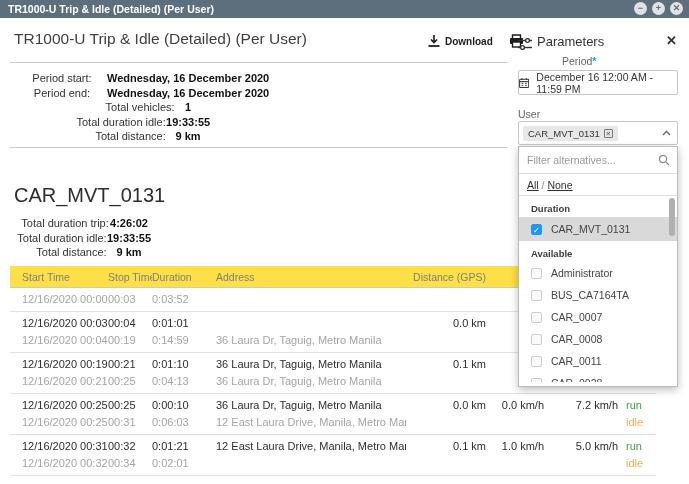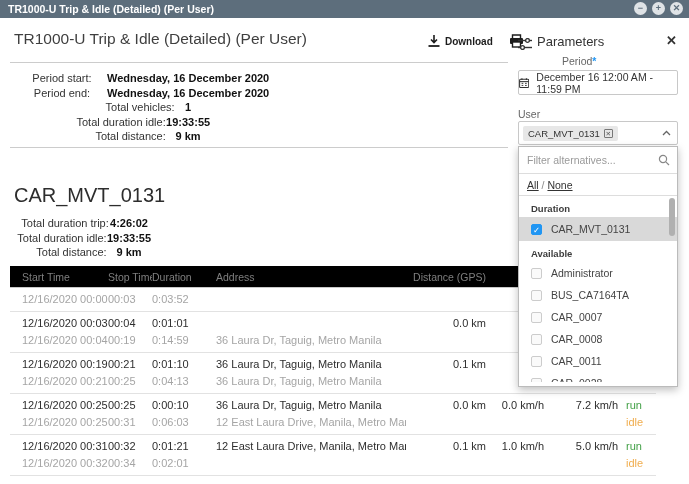--- a/index.html
+++ b/index.html
@@ -28,21 +28,21 @@
   .summary .slabel { display:inline-block; width:90px; }
   .summary .sval { font-weight:bold; color:#111; }
   #summary-top { top:71px; }
   #summary-veh { top:216px; }
   .notes { position:absolute; left:14px; top:153px; font-size:10.3px; font-style:italic; color:#555; line-height:12.5px; }
   .vehicle-name { position:absolute; left:14px; top:184px; font-size:20px; font-weight:400; color:#2d2d2d; }
 
   
   .trip-table { position:absolute; left:10px; top:266px; width:646px; font-size:11px; }
   .tgrid { display:grid; grid-template-columns:86px 44px 64px 190px 80px 58px 74px 40px; padding-left:12px; }
-  .thead { background:#000000; border-bottom:1px solid #c9c9c9; height:22px; align-items:center; font-size:10.5px; color:#7f7f7f; }
+  .thead { background:#fde047; border-bottom:1px solid #c9c9c9; height:22px; align-items:center; font-size:10.5px; color:#7f7f7f; }
   .c-num { text-align:right; }
   .c-status { padding-left:8px; }
   .trow { border-bottom:1px solid #e2e2e2; padding:3px 0; }
   .tline { line-height:17px; }
   .line-trip { color:#2e2e2e; }
   .line-idle { color:#a5a5a5; }
   .status-run { color:#43a047; }
   .status-idle { color:#f0ad4e; }
   .c { overflow:hidden; white-space:nowrap; }
 

